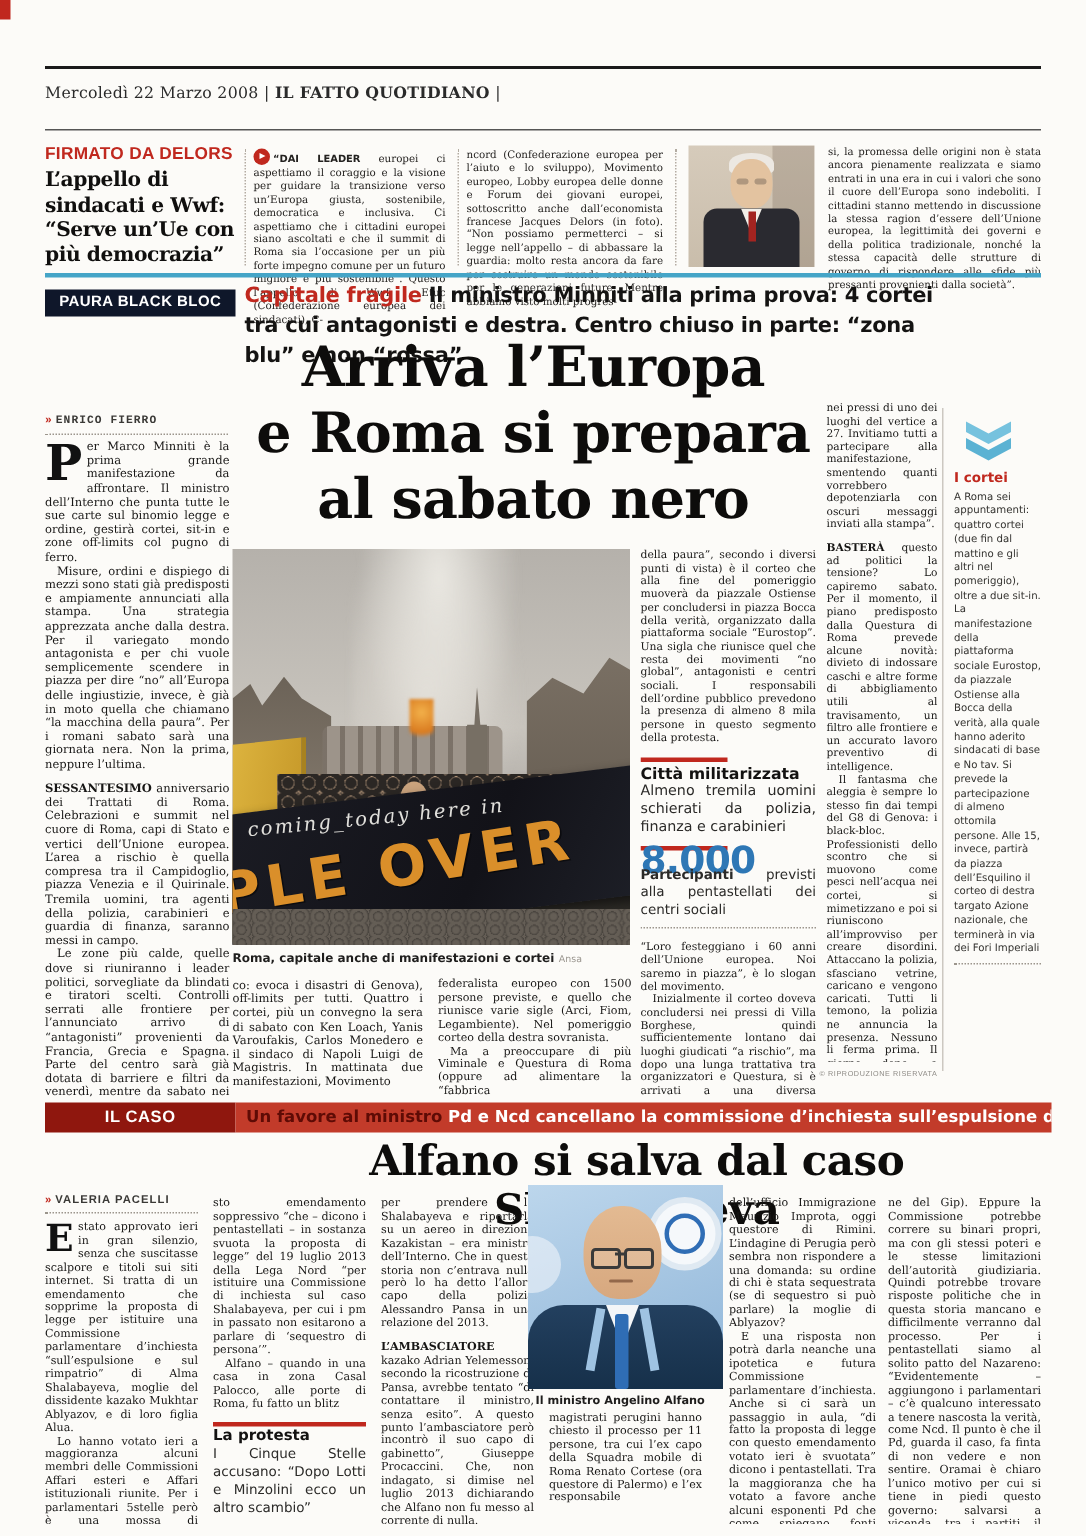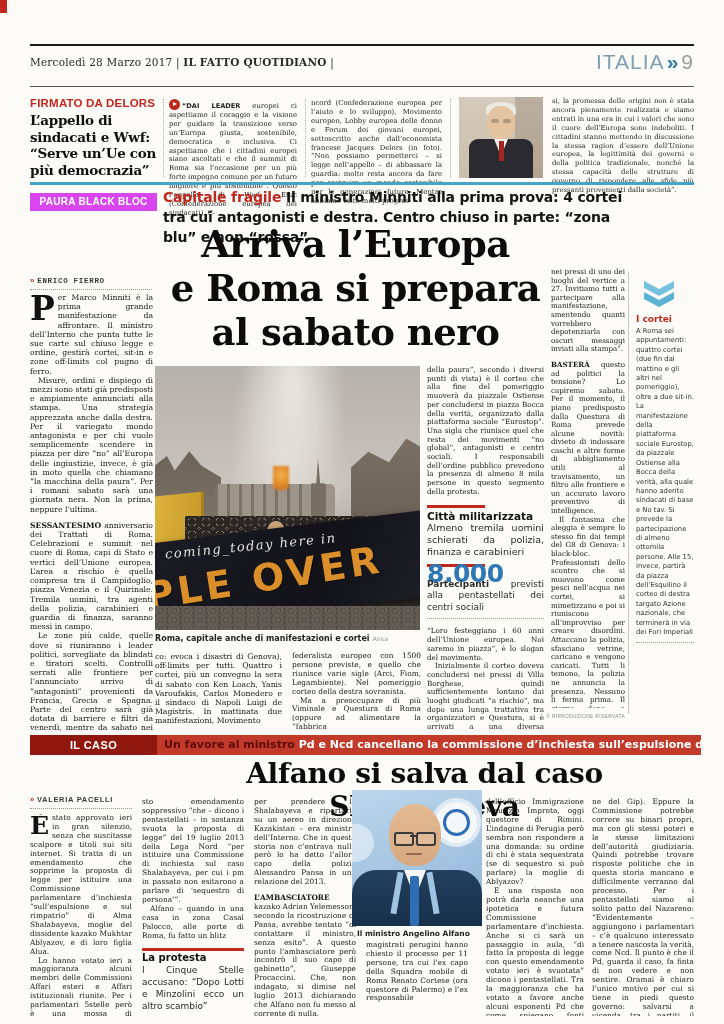--- a/index.html
+++ b/index.html
@@ -100,27 +100,24 @@
 </style>
 </head>
 <body>
 
 <div class="page">
 
   <div class="abs corner-red" style="left:0;top:0;width:7px;height:13px;"></div>
 
   <div class="abs rule" style="left:30px;top:44px;width:664px;height:2px;"></div>
   <div class="abs dateline" style="left:30px;top:56px;width:420px;">
-    <span>Mercoledì 28 Marzo 2017</span>
+    <span>Mercoledì 22 Marzo 2008</span>
     <span>|</span>
     <b>IL FATTO QUOTIDIANO</b>
     <span>|</span>
-  </div>
-  <div class="abs section-head" style="left:444px;top:50px;width:250px;">
-    <span>ITALIA</span><span class="arr">»</span><span class="num">9</span>
   </div>
   <div class="abs" style="left:30px;top:86px;width:664px;height:1px;background:#555;"></div>
 
   <div class="abs eyebrow" style="left:30px;top:97px;width:140px;">FIRMATO DA DELORS</div>
   <div class="abs ts-head" style="left:30px;top:112px;width:135px;">L’appello di sindacati e Wwf: “Serve un’Ue con più democrazia”</div>
   <div class="abs vsep" style="left:163px;top:99px;height:78px;"></div>
   <div class="abs ts-col" style="left:169px;top:99px;width:128px;height:79px;">
     <span class="play-icon"></span><span class="ts-lead">“DAI LEADER</span><span> europei ci aspettiamo il coraggio e la visione per guidare la transizione verso un’Europa giusta, sostenibile, democratica e inclusiva. Ci aspettiamo che i cittadini europei siano ascoltati e che il summit di Roma sia l’occasione per un più forte impegno comune per un futuro migliore e più sostenibile”. Questo l’appello di Wwf, Etuc (Confederazione europea dei sindacati), C-</span>
   </div>
   <div class="abs vsep" style="left:305px;top:99px;height:78px;"></div>
@@ -134,35 +131,35 @@
     <div class="abs" style="left:32px;top:22px;width:8px;height:4px;background:rgba(40,40,40,.28);border-radius:2px;"></div>
     <div class="abs" style="left:44px;top:22px;width:8px;height:4px;background:rgba(40,40,40,.28);border-radius:2px;"></div>
     <div class="abs suit" style="left:10px;top:42px;width:64px;height:39px;"></div>
     <div class="abs shirt" style="left:35px;top:42px;width:14px;height:17px;"></div>
     <div class="abs tie" style="left:40px;top:44px;width:5px;height:20px;"></div>
   </div>
   <div class="abs ts-col" style="left:552px;top:97px;width:142px;height:81px;font-size:6.8px;">si, la promessa delle origini non è stata ancora pienamente realizzata e siamo entrati in una era in cui i valori che sono il cuore dell’Europa sono indeboliti. I cittadini stanno mettendo in discussione la stessa ragion d’essere dell’Unione europea, la legittimità dei governi e della politica tradizionale, nonché la stessa capacità delle strutture di governo di rispondere alle sfide più pressanti provenienti dalla società”.</div>
 
   <div class="abs blue-rule" style="left:30px;top:182px;width:664px;height:3px;"></div>
 
-  <div class="abs kicker" style="left:30px;top:193px;width:127px;height:18px;background:#d946ef;font-size:10px;line-height:18px;letter-spacing:.3px;">PAURA BLACK BLOC</div>
+  <div class="abs kicker" style="left:30px;top:193px;width:127px;height:18px;background:#0f172a;font-size:10px;line-height:18px;letter-spacing:.3px;">PAURA BLACK BLOC</div>
   <div class="abs strap" style="left:163px;top:187px;width:480px;">
     <span class="red">Capitale fragile</span><span> Il ministro Minniti alla prima prova: 4 cortei tra cui antagonisti e destra. Centro chiuso in parte: “zona blu” e non “rossa”</span>
   </div>
   <div class="abs m-headline" style="left:148px;top:222px;width:415px;">
     <div>Arriva l’Europa</div>
     <div>e Roma si prepara</div>
     <div>al sabato nero</div>
   </div>
   <div class="abs byline" style="left:30px;top:277px;width:122px;font-family:Liberation Mono, monospace;">
     <span class="mark">»</span><span>ENRICO FIERRO</span>
   </div>
 
   <div class="abs bc fz-m" style="left:30px;top:293px;width:123px;height:438px;">
-    <p><span class="dropcap">P</span><span>er Marco Minniti è la prima grande manifestazione da affrontare. Il ministro dell’Interno che punta tutte le sue carte sul chiuso legge e ordine, gestirà cortei, sit-in e zone off-limits col pugno di ferro.</span></p>
+    <p><span class="dropcap">P</span><span>er Marco Minniti è la prima grande manifestazione da affrontare. Il ministro dell’Interno che punta tutte le sue carte sul binomio legge e ordine, gestirà cortei, sit-in e zone off-limits col pugno di ferro.</span></p>
     <p class="ind">Misure, ordini e dispiego di mezzi sono stati già predisposti e ampiamente annunciati alla stampa. Una strategia apprezzata anche dalla destra. Per il variegato mondo antagonista e per chi vuole semplicemente scendere in piazza per dire “no” all’Europa delle ingiustizie, invece, è già in moto quella che chiamano “la macchina della paura”. Per i romani sabato sarà una giornata nera. Non la prima, neppure l’ultima.</p>
     <p class="sp"><span class="lead">SESSANTESIMO</span><span> anniversario dei Trattati di Roma. Celebrazioni e summit nel cuore di Roma, capi di Stato e vertici dell’Unione europea. L’area a rischio è quella compresa tra il Campidoglio, piazza Venezia e il Quirinale. Tremila uomini, tra agenti della polizia, carabinieri e guardia di finanza, saranno messi in campo.</span></p>
     <p class="ind">Le zone più calde, quelle dove si riuniranno i leader politici, sorvegliate da blindati e tiratori scelti. Controlli serrati alle frontiere per l’annunciato arrivo di “antagonisti” provenienti da Francia, Grecia e Spagna. Parte del centro sarà già dotata di barriere e filtri da venerdì, mentre da sabato nei punti giudicati caldi saranno utilizzate recinzioni removibili. Da venerdì sera la chiusura al traffico della “zona blu” (non più rossa per un omaggio ai colori dell’Europa, e per un motivo prettamente scaramanti-</p>
   </div>
 
   <div class="abs ph" style="left:155px;top:366px;width:265px;height:264px;">
     <div class="abs smoke" style="left:80px;top:-12px;width:115px;height:175px;"></div>
     <div class="abs ruinL" style="left:0;top:78px;width:66px;height:120px;"></div>
     <div class="abs colos" style="left:60px;top:118px;width:120px;height:48px;"></div>
     <div class="abs tower" style="left:152px;top:92px;width:22px;height:84px;"></div>

